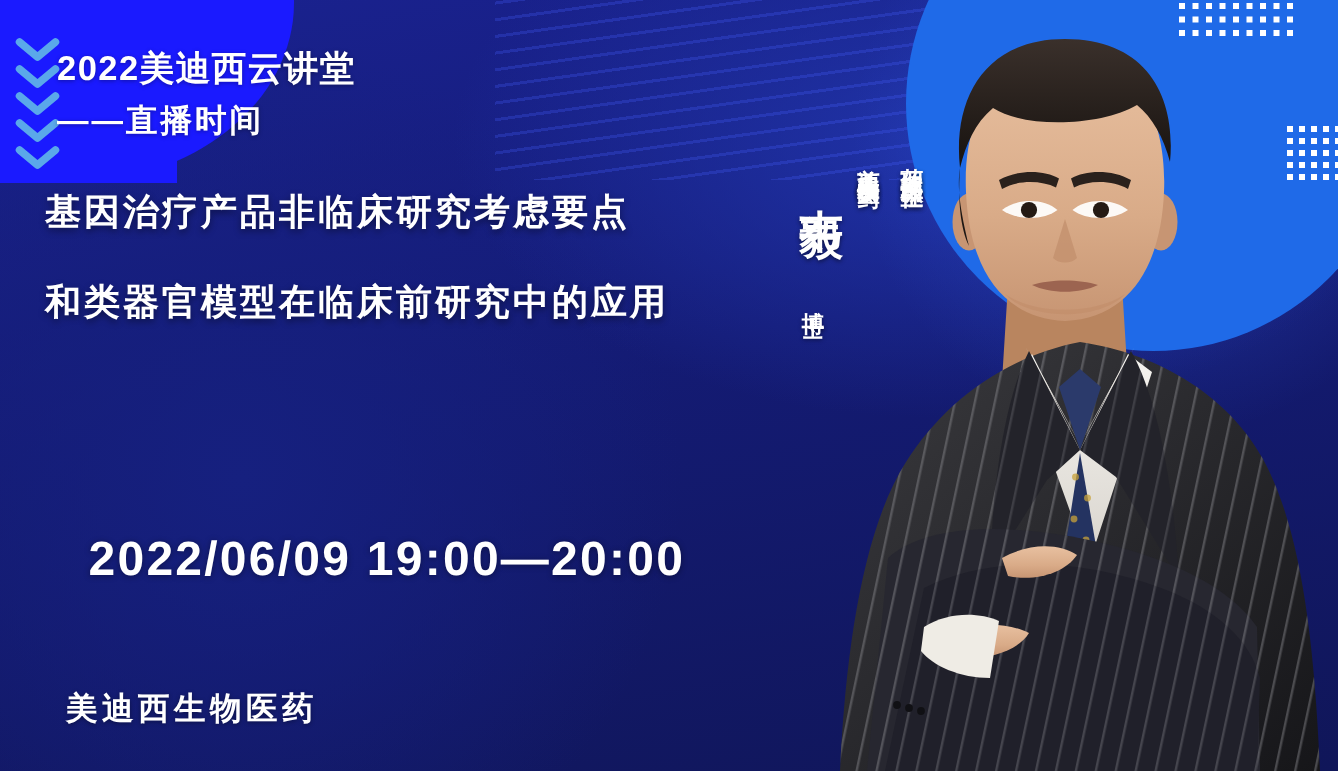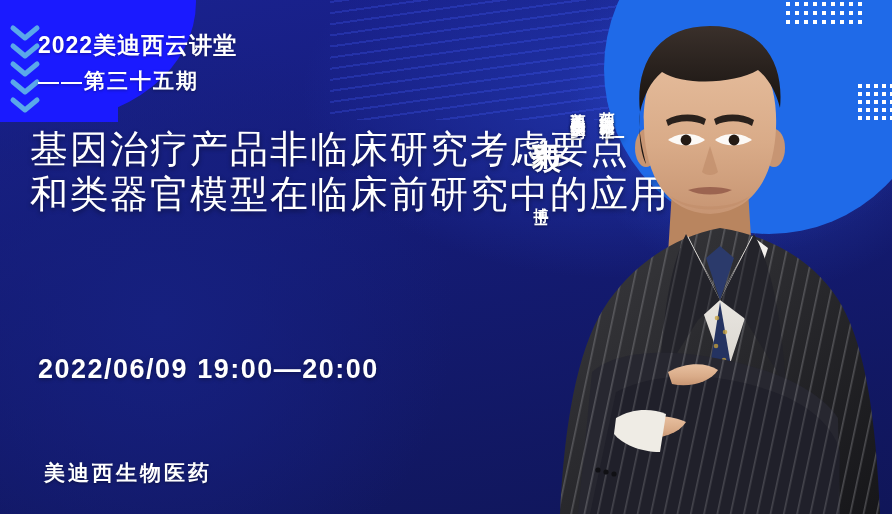--- a/index.html
+++ b/index.html
@@ -82,27 +82,27 @@
     position:absolute; left:38px; top:70px;
     color:#ffffff;
     font-size:21px; font-weight:bold;
     letter-spacing:2px; line-height:1;
     text-shadow:0 1px 3px rgba(0,0,0,.35);
     white-space:nowrap;
   }
 
   .title-1,.title-2{
     position:absolute; left:30px;
-    color:#ffffff; font-weight:normal;
-    font-size:38px; letter-spacing:2px; line-height:1;
+    color:#ffffff; font-weight:bold;
+    font-size:24px; letter-spacing:2px; line-height:1;
     text-shadow:0 2px 5px rgba(0,0,0,.45);
     white-space:nowrap;
   }
   .title-1{ top:130px; }
-  .title-2{ top:175px;text-align:right; }
+  .title-2{ top:190px;text-align:right; }
 
   
   .vtext{
     position:absolute;
     writing-mode:vertical-rl;
     text-orientation:upright;
     color:#ffffff;
     white-space:nowrap;
     text-shadow:0 1px 3px rgba(0,0,0,.45);
   }
@@ -116,22 +116,22 @@
     position:absolute; left:42px; top:270px;
     padding:10px 26px 12px;
     border-radius:24px;
     background:linear-gradient(180deg,#3a7ef5 0%,#1f63ea 100%);
     color:#ffffff; font-size:25px; font-weight:bold;
     letter-spacing:2px; line-height:1;
     box-shadow:0 3px 10px rgba(0,0,0,.35);
   }
 
   .datetime{
-    position:absolute; left:38px; top:356px;
-    color:#ffffff; font-size:27px; font-weight:bold;
+    position:absolute; left:59px; top:356px;
+    color:#ffffff; font-size:32px; font-weight:bold;
     letter-spacing:1.5px; line-height:1;
     text-shadow:0 1px 4px rgba(0,0,0,.4);
     white-space:nowrap;
   }
 
   
   .logo-en{
     position:absolute; left:34px; top:424px;
     color:#ffffff; font-size:33px; font-weight:bold;
     letter-spacing:.5px; line-height:1;
@@ -227,21 +227,21 @@
         <polyline points="5,4  17,14  29,4"></polyline>
         <polyline points="5,22 17,32 29,22"></polyline>
         <polyline points="5,40 17,50 29,40"></polyline>
         <polyline points="5,58 17,68 29,58"></polyline>
         <polyline points="5,76 17,86 29,76"></polyline>
       </g>
     </svg>
   </div>
 
   <div class="kicker">2022美迪西云讲堂</div>
-  <div class="kicker-2">——第三十五期</div>
+  <div class="kicker-2">——直播时间</div>
 
   <div class="title-1">基因治疗产品非临床研究考虑要点</div>
   <div class="title-2">和类器官模型在临床前研究中的应用</div>
 
   <div class="vtext v-dept">药理部高级主任</div>
   <div class="vtext v-org">美迪西生物医药</div>
   <div class="vtext v-name">韦毅</div>
   <div class="vtext v-deg">博士</div>
 
   <div class="datetime">2022/06/09 19:00—20:00</div>

